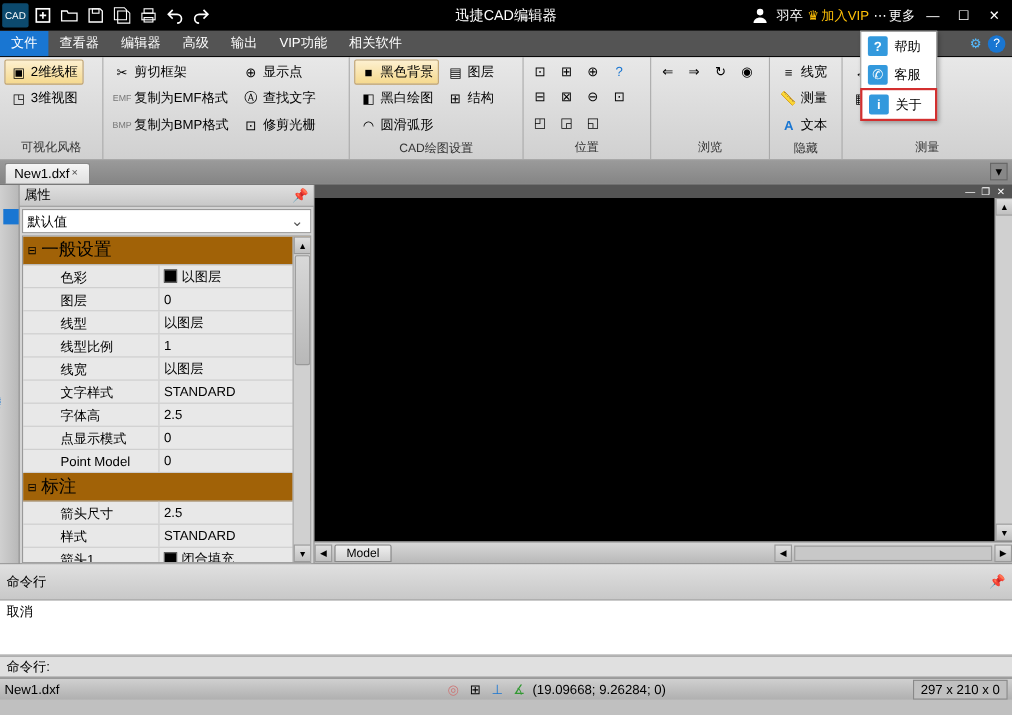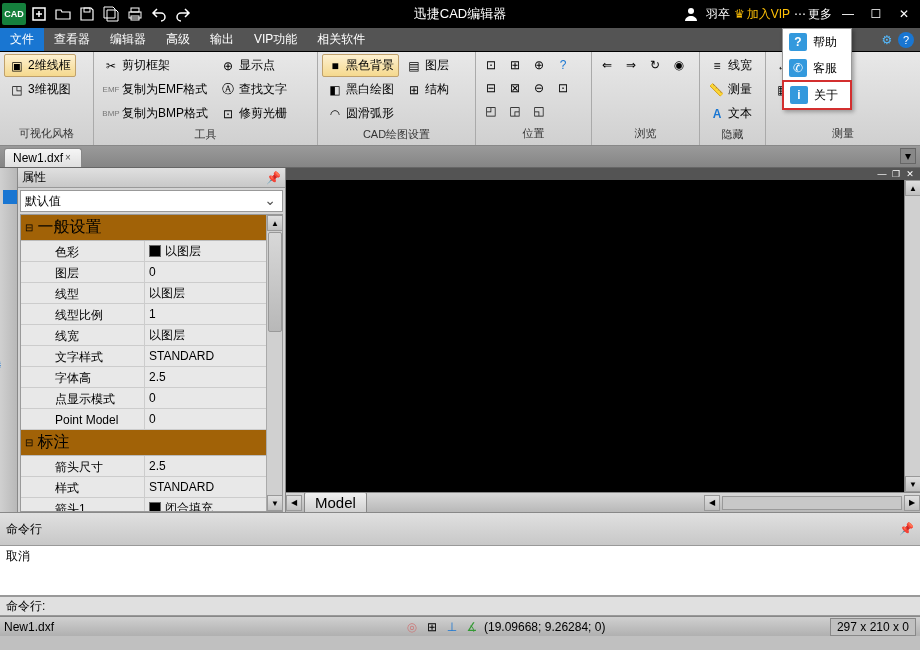--- a/index.html
+++ b/index.html
@@ -1,21 +1,21 @@
 <!DOCTYPE html>
 <html><head>
 <meta charset="utf-8">
 <style>
 *{box-sizing:border-box;margin:0;padding:0;font-family:"Microsoft YaHei",Arial,sans-serif;font-size:12px;user-select:none}
 body{width:920px;height:650px;background:#c0c0c0;overflow:hidden;position:relative}
 .titlebar{height:28px;background:#000;display:flex;align-items:center;color:#fff;position:relative}
 .tb-left{display:flex;align-items:center;gap:2px;padding-left:2px}
 .tb-icon{width:22px;height:22px;display:flex;align-items:center;justify-content:center;cursor:pointer;color:#fff}
 .tb-icon svg{width:16px;height:16px}
-.app-logo{width:24px;height:22px;background:#15803d;border-radius:2px;display:flex;align-items:center;justify-content:center;font-size:9px;font-weight:bold;color:#fff}
+.app-logo{width:24px;height:22px;background:#0c4a6e;border-radius:2px;display:flex;align-items:center;justify-content:center;font-size:9px;font-weight:normal;color:#fff}
 .tb-title{position:absolute;left:50%;transform:translateX(-50%);color:#fff;font-size:13px}
 .tb-right{margin-left:auto;display:flex;align-items:center;gap:4px;padding-right:4px}
 .vip-btn{color:#ffc107;display:flex;align-items:center;gap:2px;font-size:12px;cursor:pointer}
 .crown{color:#ffc107}
 .more-btn{color:#fff;display:flex;align-items:center;gap:2px;cursor:pointer}
 .win-btn{width:24px;height:22px;display:flex;align-items:center;justify-content:center;cursor:pointer;color:#fff}
 .menubar{height:24px;background:#545454;display:flex;align-items:stretch;border-bottom:1px solid #000}
 .menu-item{padding:0 10px;display:flex;align-items:center;color:#fff;cursor:pointer;font-size:12px}
 .menu-item.active{background:#1976d2;color:#fff}
 .menu-help{margin-left:auto;display:flex;align-items:center;gap:2px;padding-right:6px}
@@ -51,21 +51,21 @@
 .prop-row{display:flex;border-bottom:1px solid #ccc;height:21px}
 .prop-name{width:124px;padding:4px 4px 2px 34px;border-right:1px solid #ccc;font-size:12px;display:flex;align-items:center}
 .prop-value{flex:1;padding:2px 4px;font-size:12px;display:flex;align-items:center;gap:4px}
 .color-swatch{width:12px;height:12px;background:#000;border:1px solid #666}
 .canvas-area{flex:1;display:flex;flex-direction:column;background:#888}
 .canvas-header{height:12px;background:#545454;display:flex;justify-content:flex-end;align-items:center;padding:0 4px;gap:2px}
 .canvas-hbtn{width:12px;height:10px;cursor:pointer;color:#fff;font-size:9px;display:flex;align-items:center;justify-content:center}
 .canvas-view{flex:1;background:#000;position:relative}
 .canvas-bottom{height:20px;background:linear-gradient(#d8d8d8,#b8b8b8);display:flex;align-items:center;border-top:1px solid #888;position:relative}
 .hscroll-btn{width:16px;height:16px;background:linear-gradient(#e0e0e0,#c0c0c0);border:1px solid #999;display:flex;align-items:center;justify-content:center;font-size:8px;cursor:pointer}
-.model-tab{background:linear-gradient(#f0f0f0,#d0d0d0);border:1px solid #888;border-radius:2px 2px 0 0;padding:1px 10px;margin-left:2px;font-size:15px;cursor:pointer}
+.model-tab{background:linear-gradient(#f0f0f0,#d0d0d0);border:1px solid #888;border-radius:2px 2px 0 0;padding:1px 10px;margin-left:2px;font-size:11px;cursor:pointer}
 .vscroll{width:16px;background:#d0d0d0;border-left:1px solid #888;display:flex;flex-direction:column}
 .cmdline-area{border-top:1px solid #888}
 .cmdline-header{height:16px;background:linear-gradient(#e0e0e0,#c8c8c8);border-bottom:1px solid #999;padding:16px 6px;display:flex;align-items:center;font-size:12px}
 .cmdline-header .props-pin{margin-left:auto}
 .cmdline-body{height:50px;background:#fff;padding:2px 6px;font-size:12px;border-bottom:1px solid #999}
 .cmdline-input{height:20px;background:#e0e0e0;border-top:1px solid #999;border-bottom:1px solid #999;display:flex;align-items:center;padding:0 6px;font-size:12px}
 .statusbar{height:20px;background:linear-gradient(#d0d0d0,#b0b0b0);display:flex;align-items:center;padding:0 4px;font-size:11px;border-top:1px solid #888}
 .status-left{flex:0 0 auto}
 .status-center{display:flex;align-items:center;gap:4px;margin-left:auto;margin-right:auto;position:absolute;left:404px}
 .status-icon{width:16px;height:16px;display:flex;align-items:center;justify-content:center;cursor:pointer}
@@ -217,21 +217,20 @@
         <div class="rbtn">
             <span class="rbtn-icon">Ⓐ</span>
             <span>查找文字</span>
           </div>
         <div class="rbtn">
             <span class="rbtn-icon">⊡</span>
             <span>修剪光栅</span>
           </div>
       </div>
     </div>
-    <div class="ribbon-group-label">工具</div>
   </div>
   <div class="ribbon-group" style="width:158px">
     <div class="ribbon-group-content">
       <div class="rcol">
         <div class="rbtn selected">
             <span class="rbtn-icon">■</span>
             <span>黑色背景</span>
           </div>
         <div class="rbtn">
             <span class="rbtn-icon">◧</span>

